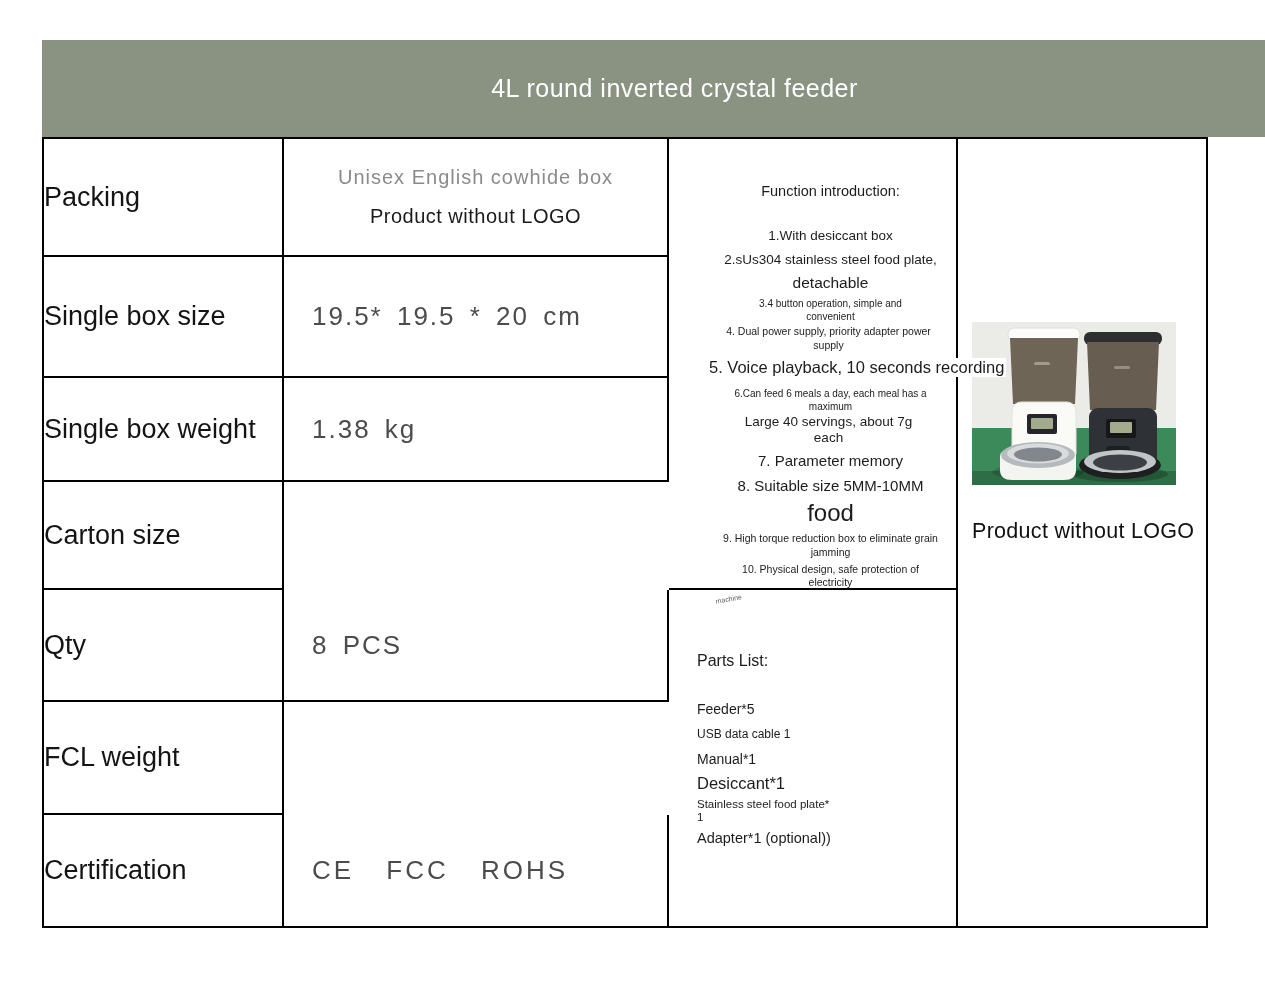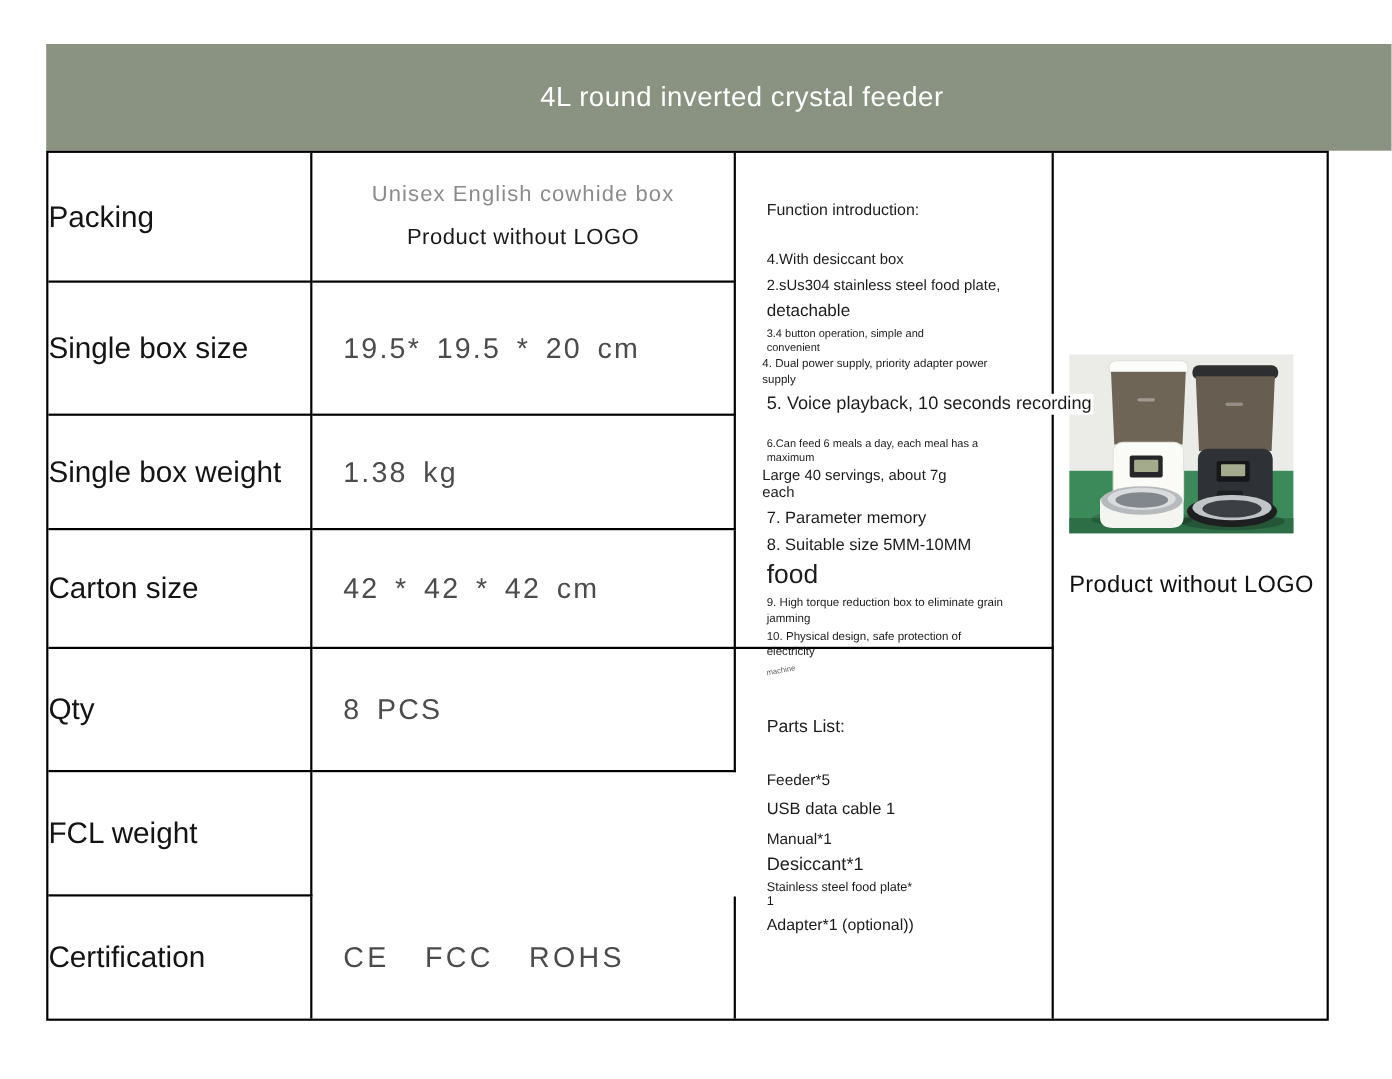--- a/index.html
+++ b/index.html
@@ -44,45 +44,45 @@
   .packing-cell{
     flex-direction:column;justify-content:center;align-items:center;
     padding-left:0;gap:16px;letter-spacing:.5px;word-spacing:0;
   }
   .packing-line1{font-size:20px;color:#8b8b8b;letter-spacing:1px;}
   .packing-line2{font-size:20px;color:#1a1a1a;}
 
   
   .cell-fn{
     position:relative;z-index:4;color:#1c1c1c;
-    padding-left:28px;padding-right:4px;
+    padding-left:40px;padding-right:4px;text-align:center;
   }
   .fn-heading{font-size:14.5px;margin-top:44px;}
   .fi-0{font-size:13.5px;margin-top:29px;}
   .fi-1{font-size:13.5px;margin-top:9px;}
   .fi-2{font-size:15.5px;margin-top:7px;}
   .fi-3{font-size:10px;margin-top:5px;line-height:1.3;white-space:pre-line;}
   .fi-4{font-size:10.5px;margin-top:2px;margin-left:-4px;line-height:1.3;white-space:pre-line;}
   .fi-5{font-size:16.5px;margin-top:6px;white-space:nowrap;display:inline-block;
         background:#ffffff;position:relative;z-index:3;padding-right:2px;}
-  .fi-6{font-size:10px;margin-top:20px;line-height:1.3;white-space:pre-line;}
+  .fi-6{font-size:10px;margin-top:10px;line-height:1.3;white-space:pre-line;}
   .fi-7{font-size:13.5px;margin-top:1px;margin-left:-4px;line-height:1.15;white-space:pre-line;}
   .fi-8{font-size:15px;margin-top:7px;}
   .fi-9{font-size:15px;margin-top:8px;}
   .fi-10{font-size:24px;margin-top:5px;font-weight:500;}
   .fi-11{font-size:10.5px;margin-top:5px;line-height:1.3;white-space:pre-line;}
   .fi-12{font-size:10.5px;margin-top:3px;line-height:1.3;white-space:pre-line;}
   .fi-13{font-size:7px;margin-top:9px;color:#5e5e5e;transform:rotate(-10deg);
          transform-origin:left center;width:40px;}
 
   
   .cell-parts{color:#1c1c1c;padding-left:28px;}
   .pl-heading{font-size:16px;margin-top:62px;}
   .pi-0{font-size:14px;margin-top:31px;}
-  .pi-1{font-size:15px;margin-top:10px;}
+  .pi-1{font-size:12px;margin-top:10px;}
   .pi-2{font-size:14px;margin-top:10px;}
   .pi-3{font-size:16.5px;margin-top:7px;}
   .pi-4{font-size:11.5px;margin-top:5px;line-height:1.15;white-space:pre-line;}
   .pi-5{font-size:14.5px;margin-top:6px;}
 
   
   .cell-photo{position:relative;}
   .photo{
     position:absolute;left:14px;top:183px;width:204px;height:163px;
   }
@@ -109,33 +109,32 @@
       <div class="packing-line2">Product without LOGO</div>
     </div>
 
     <div class="cell label-cell" style="grid-area:2/1">Single box size</div>
     <div class="cell value-cell" style="grid-area:2/2">19.5* 19.5 * 20 cm</div>
 
     <div class="cell label-cell" style="grid-area:3/1">Single box weight</div>
     <div class="cell value-cell" style="grid-area:3/2">1.38 kg</div>
 
     <div class="cell label-cell" style="grid-area:4/1">Carton size</div>
-    <div class="cell value-cell" style="grid-area:4/2">42 * 42 * 42 cm</div>
 
     <div class="cell label-cell" style="grid-area:5/1">Qty</div>
     <div class="cell value-cell" style="grid-area:5/2">8 PCS</div>
 
     <div class="cell label-cell" style="grid-area:6/1">FCL weight</div>
 
     <div class="cell label-cell no-b" style="grid-area:7/1">Certification</div>
     <div class="cell value-cell value-cert no-b" style="grid-area:7/2">CE FCC ROHS</div>
 
     <div class="cell cell-fn" style="grid-column:3;grid-row:1/5">
       <div class="fn-heading">Function introduction:</div>
-      <div class="fi-0">4.With desiccant box</div>
+      <div class="fi-0">1.With desiccant box</div>
       <div class="fi-1">2.sUs304 stainless steel food plate,</div>
       <div class="fi-2">detachable</div>
       <div class="fi-3">3.4 button operation, simple and
 convenient</div>
       <div class="fi-4">4. Dual power supply, priority adapter power
 supply</div>
       <div class="fi-5">5. Voice playback, 10 seconds recording</div>
       <div class="fi-6">6.Can feed 6 meals a day, each meal has a
 maximum</div>
       <div class="fi-7">Large 40 servings, about 7g

